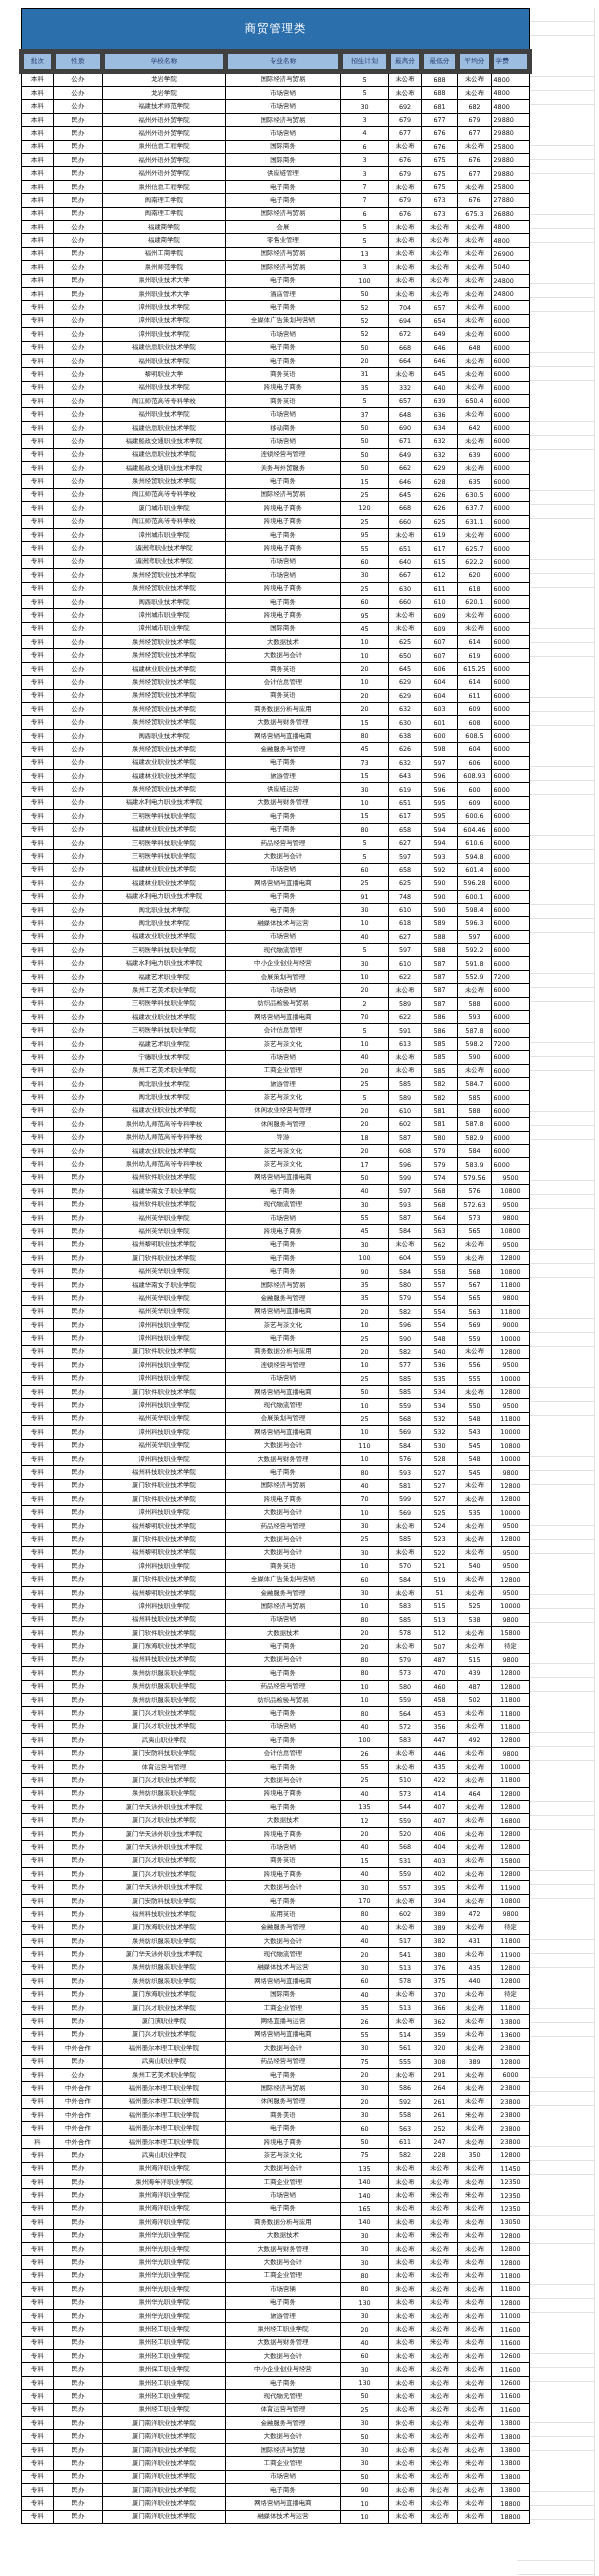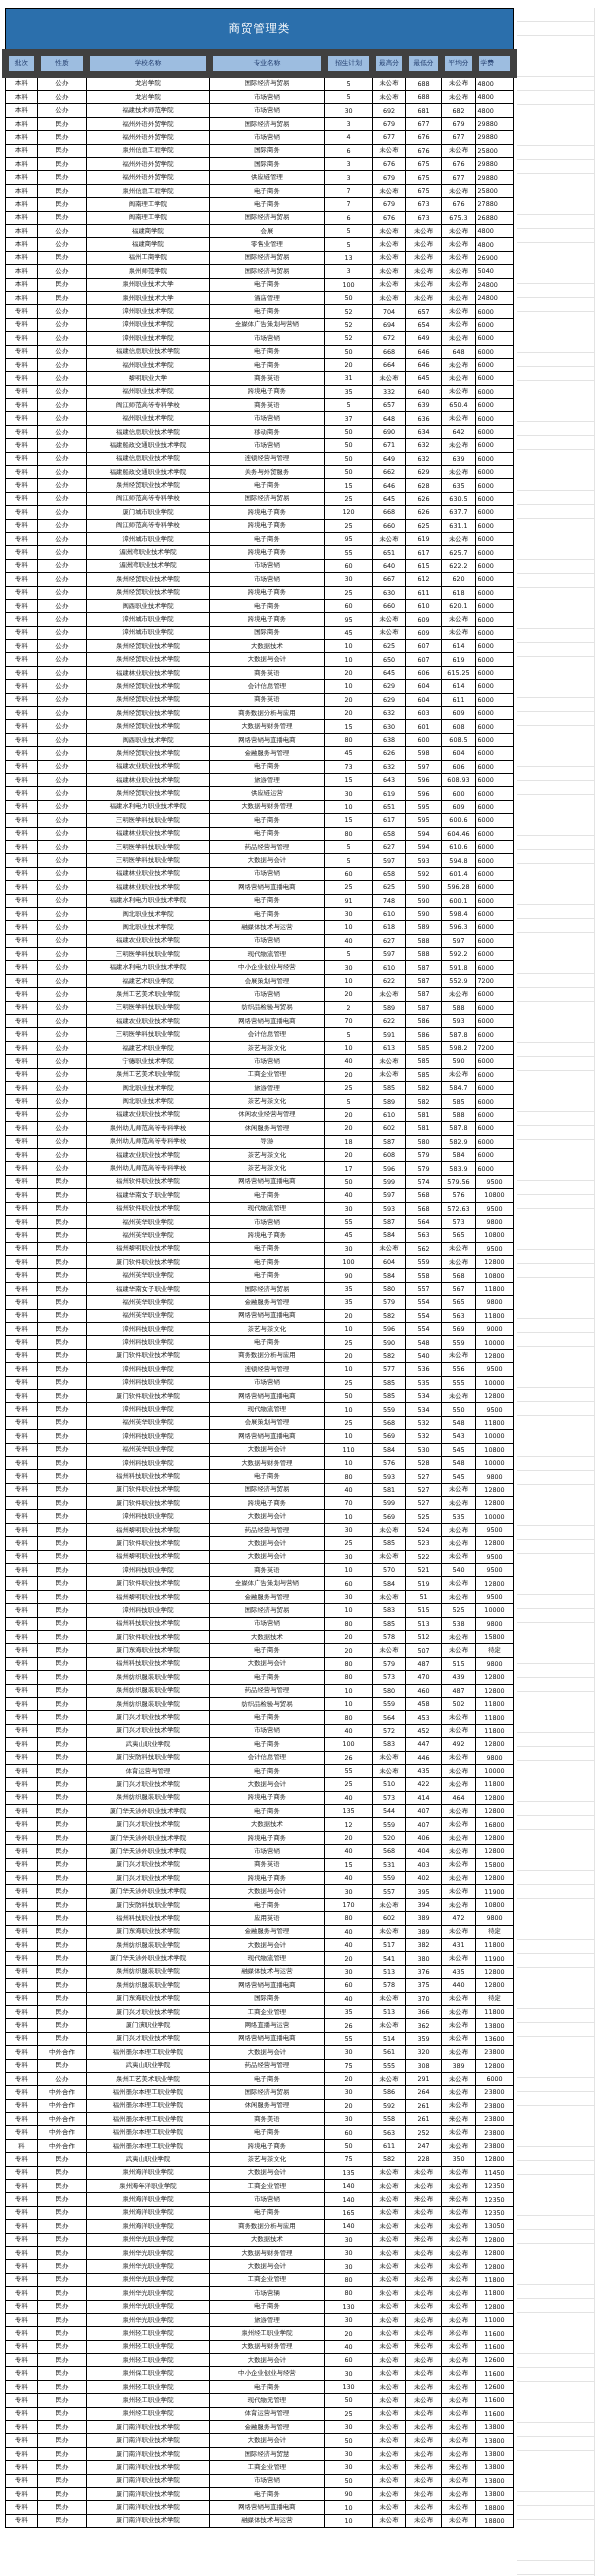--- a/index.html
+++ b/index.html
@@ -1,25 +1,25 @@
 <!DOCTYPE html>
 <html style="font-size:8.2px"><head>
 <meta charset="utf-8">
 <style>
   html, body { margin:0; padding:0; background:#ffffff; }
   body { width:600px; min-height:2618px; position:relative; font-family:"DejaVu Sans", sans-serif; }
   .bg-grid { position:absolute; left:517px; top:7.7px; width:77px; bottom:0;
     background-image: repeating-linear-gradient(to bottom, transparent 0, transparent 13.2px, #e3e3e3 13.2px, #e3e3e3 13.8px);
     border-right:0.5px solid #e3e3e3; }
-  .sheet { position:absolute; left:2px; top:7.7px; width:509px; }
+  .sheet { position:absolute; left:19px; top:7.7px; width:509px; }
   table { border-collapse:collapse; width:509px; table-layout:fixed; }
   .title-cell { height:40px; background:#2b6fac; color:#ffffff; font-size:11.3px; text-align:center;
     border:1px solid #000; font-family:"DejaVu Serif", serif; letter-spacing:1px; }
   th { background:#9dbde0; color:#1f3a6b; font-weight:normal; font-size:6.7px; height:15px;
-    border:7px solid #404040; padding:0; }
+    border:5px solid #404040; padding:0; }
   td { height:12.4px; border:1px solid #000; font-size:6.4px; color:#111; text-align:center; padding:0;
     white-space:nowrap; overflow:hidden; background:#fff; }
   td.fee, th.fee { text-align:left; padding-left:1.5px; }
   td.fee.r { text-align:center; padding-left:0; }
 </style>
 </head>
 <body>
 
 <div class="bg-grid"></div>
 
@@ -1406,21 +1406,21 @@
           <td>未公布</td>
           <td class="fee r">11800</td>
         </tr>
         <tr>
           <td>专科</td>
           <td>民办</td>
           <td>厦门兴才职业技术学院</td>
           <td>市场营销</td>
           <td>40</td>
           <td>572</td>
-          <td>452</td>
+          <td>356</td>
           <td>未公布</td>
           <td class="fee r">11800</td>
         </tr>
         <tr>
           <td>专科</td>
           <td>民办</td>
           <td>武夷山职业学院</td>
           <td>电子商务</td>
           <td>100</td>
           <td>583</td>

